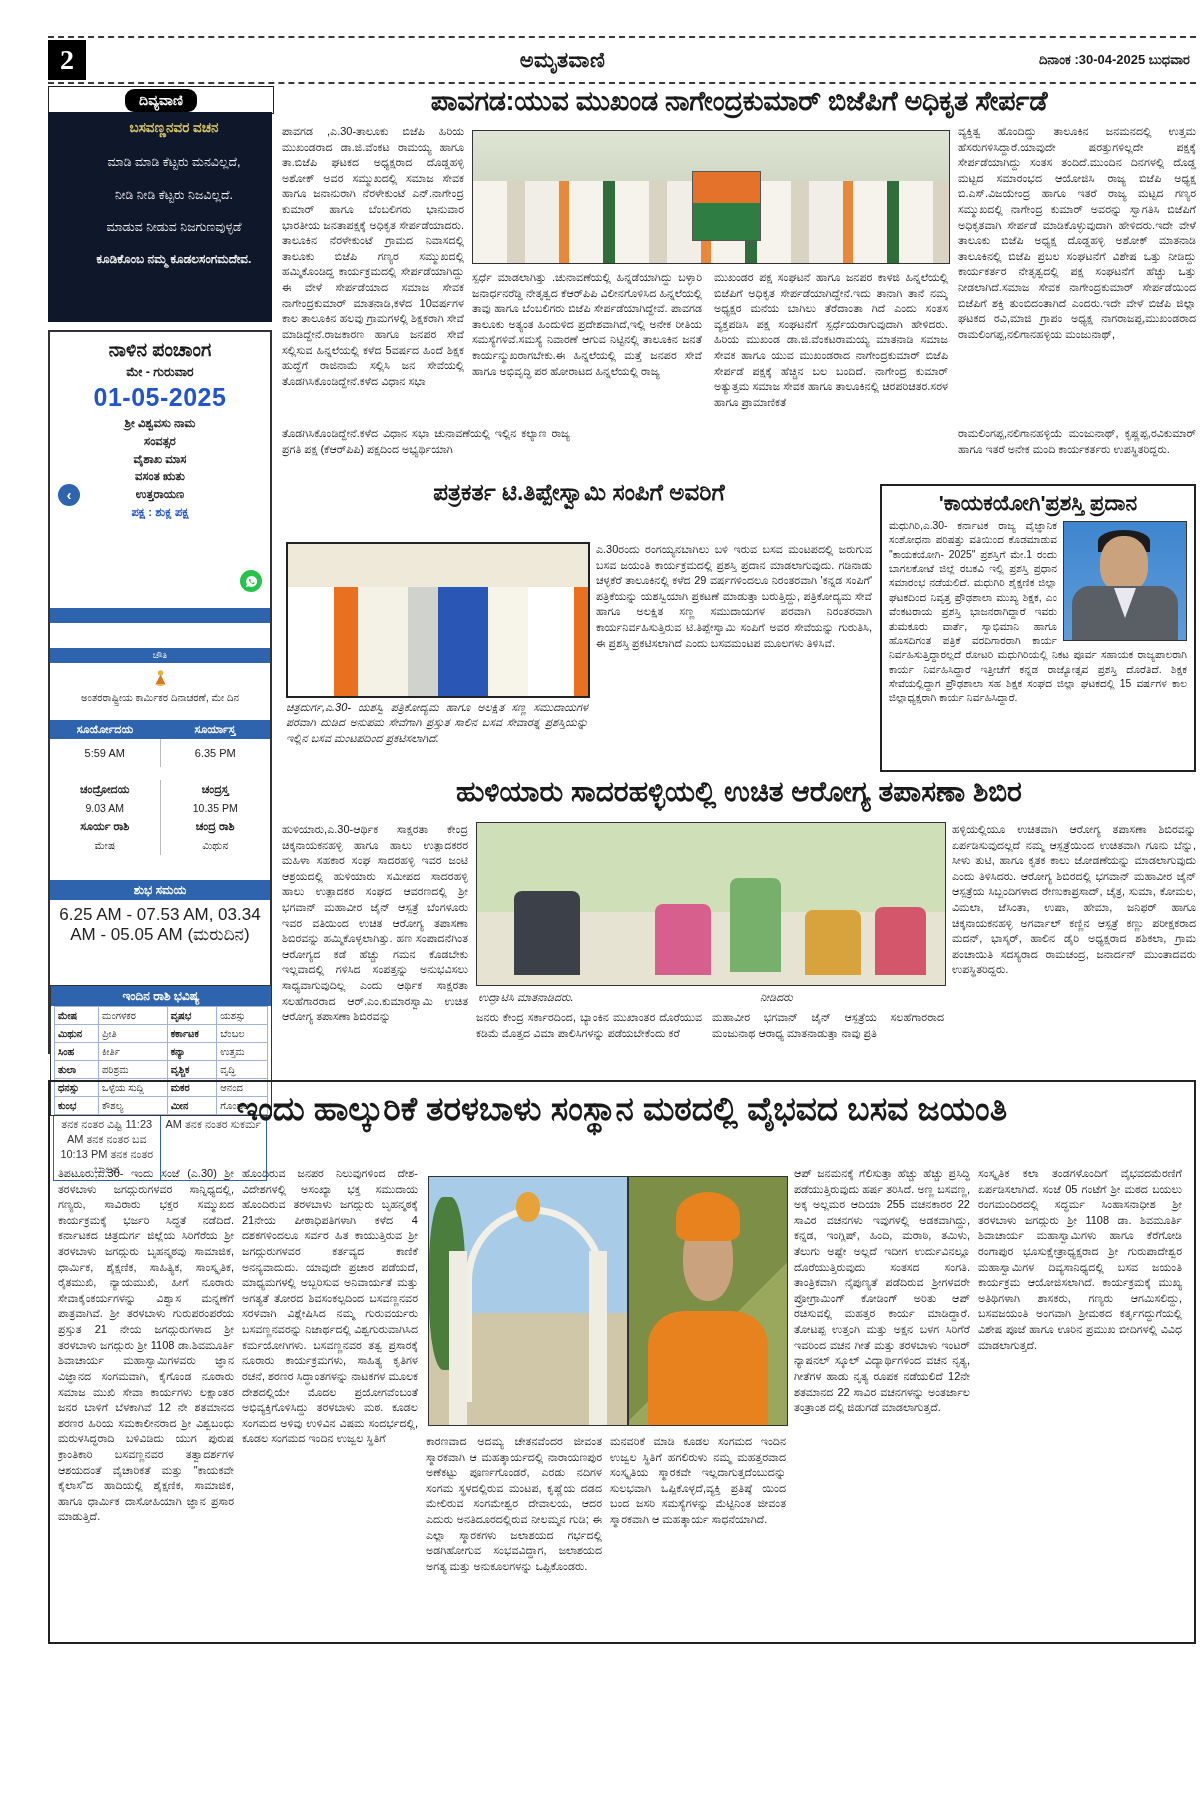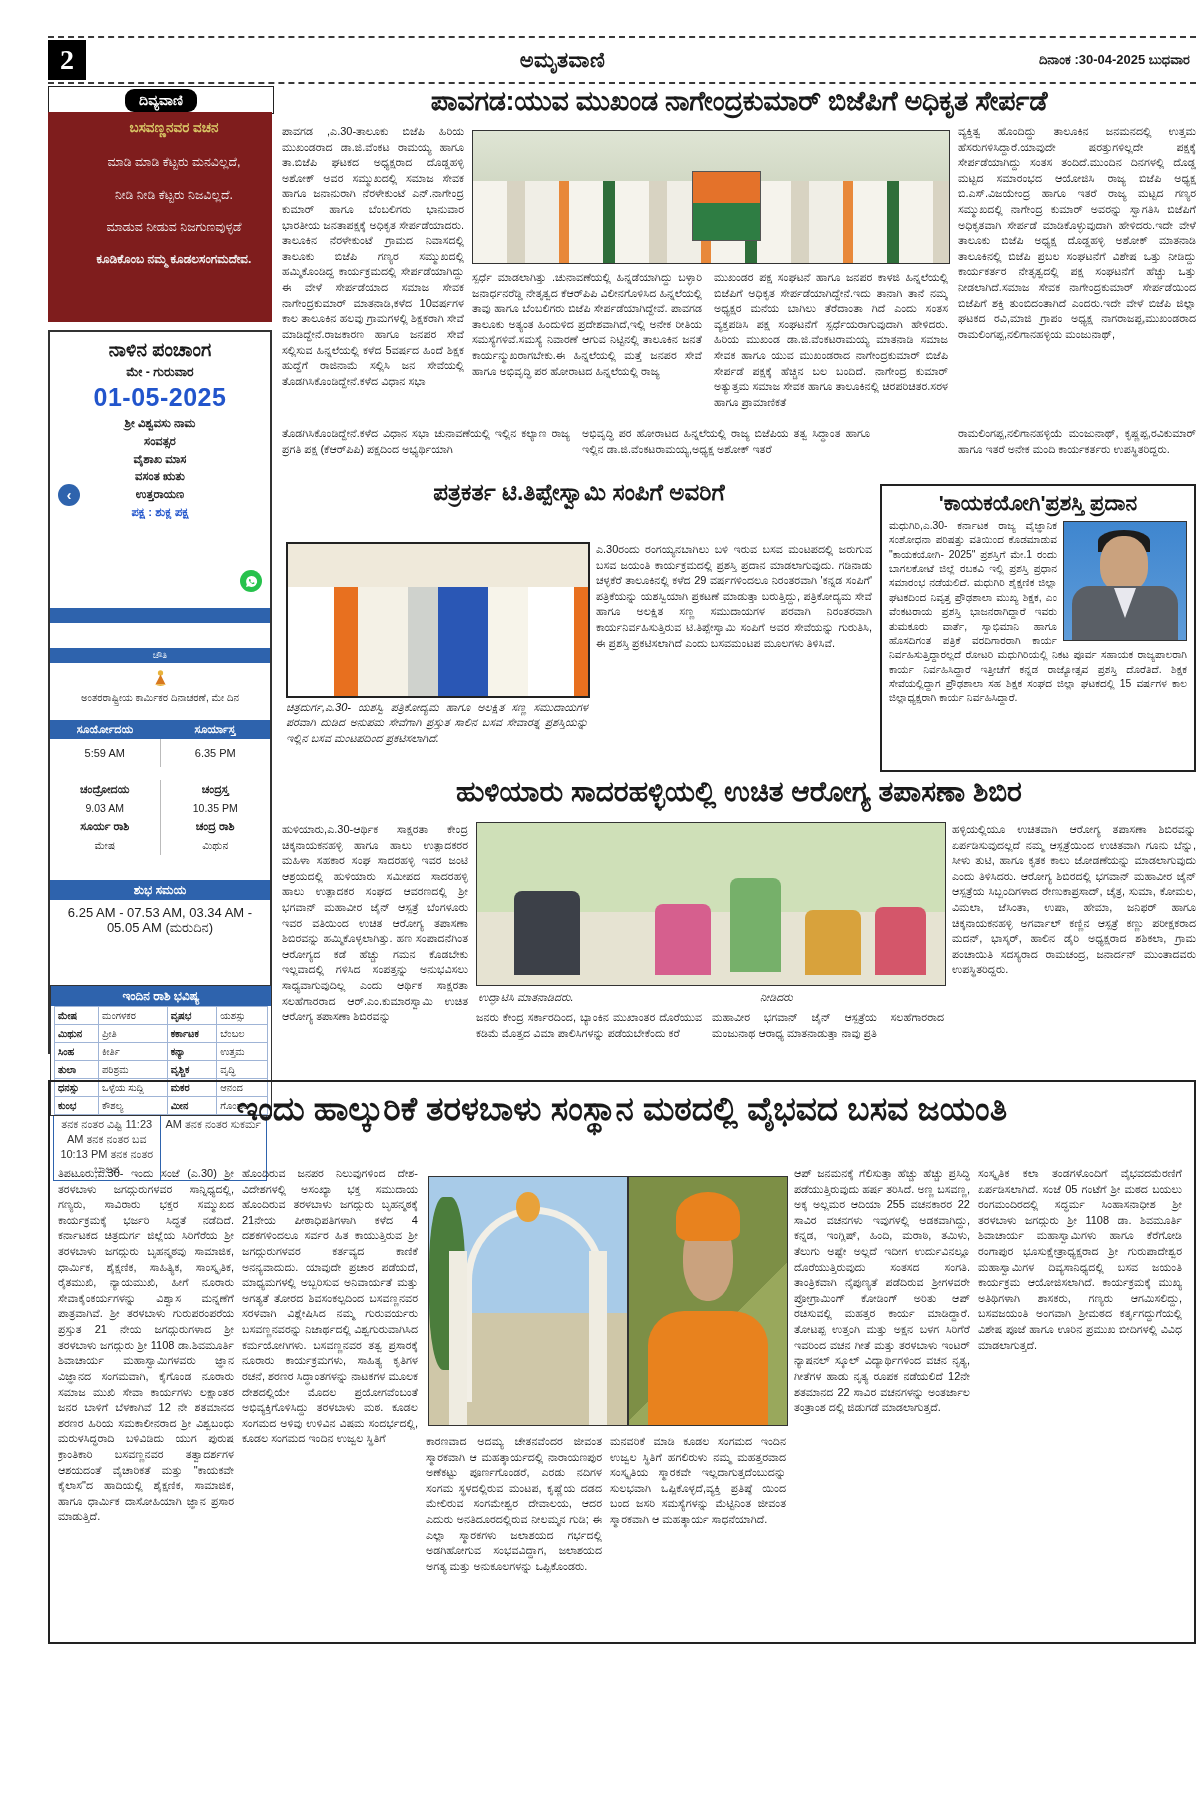--- a/index.html
+++ b/index.html
@@ -11,21 +11,21 @@
        border-top:2px dashed #3a3a3a;border-bottom:2px dashed #3a3a3a;
        display:flex;align-items:center;}
   .pagenum{width:38px;height:40px;background:#000;color:#fff;font-weight:800;font-size:28px;
            display:flex;align-items:center;justify-content:center;font-family:"Liberation Serif",serif;}
   .masthead{flex:1;text-align:center;font-size:21px;font-weight:800;letter-spacing:.5px;}
   .dateline{font-size:13px;font-weight:700;padding-right:6px;white-space:nowrap;}
   
   .dv-tab{position:absolute;left:48px;top:86px;width:224px;height:26px;background:#fff;border:1px solid #222;
           display:flex;justify-content:center;align-items:center;}
   .dv-tab span{background:#000;color:#fff;font-size:14px;font-weight:700;padding:3px 14px;border-radius:9px;}
-  .dv-box{position:absolute;left:48px;top:112px;width:224px;height:210px;background:#7f1d1d;color:#f2f2f2;
+  .dv-box{position:absolute;left:48px;top:112px;width:224px;height:210px;background:#0f172a;color:#f2f2f2;
           text-align:center;padding-top:8px;box-sizing:border-box;padding-left:28px;}
   .dv-title{color:#d9c766;font-size:13.5px;font-weight:700;margin-bottom:10px;}
   .dv-line{font-size:12.5px;line-height:2.6;}
   .dv-last{font-size:12px;font-weight:700;}
   .pan{position:absolute;left:48px;top:330px;width:224px;height:724px;border:2px solid #333;
        box-sizing:border-box;background:#fff;text-align:center;}
   .pan-title{font-size:19px;font-weight:800;margin-top:7px;}
   .pan-day{font-size:12.5px;font-weight:700;margin-top:4px;}
   .pan-date{font-size:25px;font-weight:800;color:#2255cc;margin-top:3px;letter-spacing:.5px;}
   .pan-lines{font-size:11.5px;font-weight:700;line-height:1.55;margin-top:3px;color:#222;}
@@ -177,21 +177,21 @@
           </tr>
       <tr>
             <td class="pv" style="font-size:10.5px;">ಮೇಷ</td>
           <td class="pv2" style="font-size:10.5px;">ಮಿಥುನ</td>
           </tr>
     </tbody>
       </table>
 
     <div class="shl" style="top:548px;">
       <div class="rtitle">ಶುಭ ಸಮಯ</div>
-      <div style="font-size:13px;padding:5px 6px;color:#222;">6.25 AM - 07.53 AM, 03.34 AM - 05.05 AM (ಮರುದಿನ)</div>
+      <div style="font-size:17px;padding:5px 6px;color:#222;">6.25 AM - 07.53 AM, 03.34 AM - 05.05 AM (ಮರುದಿನ)</div>
     </div>
 
 
     <table class="ptab cell-box" style="top:700px;left:3px;width:214px;border-collapse:collapse;">
       <tbody>
           <tr>
         <td class="tiny" style="border:1px solid #2e63ad;vertical-align:top;width:50%;">
           <b>ತಿಥಿ</b><br>
           <span>ಇವತ್ತು ಚೌತಿ 11:23 AM ತನಕ ನಂತರ ಪಂಚಮಿ</span>
         </td>
@@ -264,21 +264,20 @@
     <div class="bodytxt abs" style="left:0;top:0;width:182px;height:352px;">ಪಾವಗಡ ,ಎ.30-ತಾಲೂಕು ಬಿಜೆಪಿ ಹಿರಿಯ ಮುಖಂಡರಾದ ಡಾ.ಜಿ.ವೆಂಕಟ ರಾಮಯ್ಯ ಹಾಗೂ ತಾ.ಬಿಜೆಪಿ ಘಟಕದ ಅಧ್ಯಕ್ಷರಾದ ದೊಡ್ಡಹಳ್ಳಿ ಅಶೋಕ್ ಅವರ ಸಮ್ಮುಖದಲ್ಲಿ ಸಮಾಜ ಸೇವಕ ಹಾಗೂ ಜನಾನುರಾಗಿ ನೆರಳೇಕುಂಟೆ ಎನ್.ನಾಗೇಂದ್ರ ಕುಮಾರ್ ಹಾಗೂ ಬೆಂಬಲಿಗರು ಭಾನುವಾರ ಭಾರತೀಯ ಜನತಾಪಕ್ಷಕ್ಕೆ ಅಧಿಕೃತ ಸೇರ್ಪಡೆಯಾದರು. ತಾಲೂಕಿನ ನೆರಳೇಕುಂಟೆ ಗ್ರಾಮದ ನಿವಾಸದಲ್ಲಿ ತಾಲೂಕು ಬಿಜೆಪಿ ಗಣ್ಯರ ಸಮ್ಮುಖದಲ್ಲಿ ಹಮ್ಮಿಕೊಂಡಿದ್ದ ಕಾರ್ಯಕ್ರಮದಲ್ಲಿ ಸೇರ್ಪಡೆಯಾಗಿದ್ದು ಈ ವೇಳೆ ಸೇರ್ಪಡೆಯಾದ ಸಮಾಜ ಸೇವಕ ನಾಗೇಂದ್ರಕುಮಾರ್ ಮಾತನಾಡಿ,ಕಳೆದ 10ವರ್ಷಗಳ ಕಾಲ ತಾಲೂಕಿನ ಹಲವು ಗ್ರಾಮಗಳಲ್ಲಿ ಶಿಕ್ಷಕರಾಗಿ ಸೇವೆ ಮಾಡಿದ್ದೇನೆ.ರಾಜಕಾರಣ ಹಾಗೂ ಜನಪರ ಸೇವೆ ಸಲ್ಲಿಸುವ ಹಿನ್ನಲೆಯಲ್ಲಿ ಕಳೆದ 5ವರ್ಷದ ಹಿಂದೆ ಶಿಕ್ಷಕ ಹುದ್ದೆಗೆ ರಾಜಿನಾಮೆ ಸಲ್ಲಿಸಿ ಜನ ಸೇವೆಯಲ್ಲಿ ತೊಡಗಿಸಿಕೊಂಡಿದ್ದೇನೆ.ಕಳೆದ ವಿಧಾನ ಸಭಾ</div>
     <div class="photo sc1" style="left:190px;top:6px;width:476px;height:132px;">
       <div class="band"></div>
       <div class="flag"></div>
     </div>
     <div class="bodytxt abs" style="left:190px;top:146px;width:230px;height:206px;">ಸ್ಪರ್ಧೆ ಮಾಡಲಾಗಿತ್ತು .ಚುನಾವಣೆಯಲ್ಲಿ ಹಿನ್ನಡೆಯಾಗಿದ್ದು ಬಳ್ಳಾರಿ ಜನಾರ್ಧನರೆಡ್ಡಿ ನೇತೃತ್ವದ ಕೆಆರ್‌ಪಿಪಿ ವಿಲೀನಗೊಳಿಸಿದ ಹಿನ್ನಲೆಯಲ್ಲಿ ತಾವು ಹಾಗೂ ಬೆಂಬಲಿಗರು ಬಿಜೆಪಿ ಸೇರ್ಪಡೆಯಾಗಿದ್ದೇವೆ. ಪಾವಗಡ ತಾಲೂಕು ಅತ್ಯಂತ ಹಿಂದುಳಿದ ಪ್ರದೇಶವಾಗಿದೆ,ಇಲ್ಲಿ ಅನೇಕ ರೀತಿಯ ಸಮಸ್ಯೆಗಳಿವೆ.ಸಮಸ್ಯೆ ನಿವಾರಣೆ ಆಗುವ ನಿಟ್ಟಿನಲ್ಲಿ ತಾಲೂಕಿನ ಜನತೆ ಕಾರ್ಯನ್ಮುಖರಾಗಬೇಕು.ಈ ಹಿನ್ನಲೆಯಲ್ಲಿ ಮತ್ತೆ ಜನಪರ ಸೇವೆ ಹಾಗೂ ಅಭಿವೃದ್ಧಿ ಪರ ಹೋರಾಟದ ಹಿನ್ನಲೆಯಲ್ಲಿ ರಾಜ್ಯ</div>
     <div class="bodytxt abs" style="left:432px;top:146px;width:234px;height:206px;">ಮುಖಂಡರ ಪಕ್ಷ ಸಂಘಟನೆ ಹಾಗೂ ಜನಪರ ಕಾಳಜಿ ಹಿನ್ನಲೆಯಲ್ಲಿ ಬಿಜೆಪಿಗೆ ಅಧಿಕೃತ ಸೇರ್ಪಡೆಯಾಗಿದ್ದೇನೆ.ಇದು ತಾನಾಗಿ ತಾನೆ ನಮ್ಮ ಅಧ್ಯಕ್ಷರ ಮನೆಯ ಬಾಗಿಲು ತೆರೆದಾಂತಾ ಗಿದೆ ಎಂದು ಸಂತಸ ವ್ಯಕ್ತಪಡಿಸಿ ಪಕ್ಷ ಸಂಘಟನೆಗೆ ಸ್ಪರ್ಧೆಯರಾಗುವುದಾಗಿ ಹೇಳಿದರು. ಹಿರಿಯ ಮುಖಂಡ ಡಾ.ಜಿ.ವೆಂಕಟರಾಮಯ್ಯ ಮಾತನಾಡಿ ಸಮಾಜ ಸೇವಕ ಹಾಗೂ ಯುವ ಮುಖಂಡರಾದ ನಾಗೇಂದ್ರಕುಮಾರ್ ಬಿಜೆಪಿ ಸೇರ್ಪಡೆ ಪಕ್ಷಕ್ಕೆ ಹೆಚ್ಚಿನ ಬಲ ಬಂದಿದೆ. ನಾಗೇಂದ್ರ ಕುಮಾರ್ ಅತ್ಯುತ್ತಮ ಸಮಾಜ ಸೇವಕ ಹಾಗೂ ತಾಲೂಕಿನಲ್ಲಿ ಚಿರಪರಿಚಿತರ.ಸರಳ ಹಾಗೂ ಪ್ರಾಮಾಣಿಕತೆ</div>
     <div class="bodytxt abs" style="left:676px;top:0;width:238px;height:352px;">ವ್ಯಕ್ತಿತ್ವ ಹೊಂದಿದ್ದು ತಾಲೂಕಿನ ಜನಮನದಲ್ಲಿ ಉತ್ತಮ ಹೆಸರುಗಳಿಸಿದ್ದಾರೆ.ಯಾವುದೇ ಷರತ್ತುಗಳಿಲ್ಲದೇ ಪಕ್ಷಕ್ಕೆ ಸೇರ್ಪಡೆಯಾಗಿದ್ದು ಸಂತಸ ತಂದಿದೆ.ಮುಂದಿನ ದಿನಗಳಲ್ಲಿ ದೊಡ್ಡ ಮಟ್ಟದ ಸಮಾರಂಭದ ಆಯೋಜಿಸಿ ರಾಜ್ಯ ಬಿಜೆಪಿ ಅಧ್ಯಕ್ಷ ಬಿ.ಎಸ್.ವಿಜಯೇಂದ್ರ ಹಾಗೂ ಇತರೆ ರಾಜ್ಯ ಮಟ್ಟದ ಗಣ್ಯರ ಸಮ್ಮುಖದಲ್ಲಿ ನಾಗೇಂದ್ರ ಕುಮಾರ್ ಅವರನ್ನು ಸ್ವಾಗತಿಸಿ ಬಿಜೆಪಿಗೆ ಅಧಿಕೃತವಾಗಿ ಸೇರ್ಪಡೆ ಮಾಡಿಕೊಳ್ಳುವುದಾಗಿ ಹೇಳಿದರು.ಇದೇ ವೇಳೆ ತಾಲೂಕು ಬಿಜೆಪಿ ಅಧ್ಯಕ್ಷ ದೊಡ್ಡಹಳ್ಳಿ ಅಶೋಕ್ ಮಾತನಾಡಿ ತಾಲೂಕಿನಲ್ಲಿ ಬಿಜೆಪಿ ಪ್ರಬಲ ಸಂಘಟನೆಗೆ ವಿಶೇಷ ಒತ್ತು ನೀಡಿದ್ದು ಕಾರ್ಯಕರ್ತರ ನೇತೃತ್ವದಲ್ಲಿ ಪಕ್ಷ ಸಂಘಟನೆಗೆ ಹೆಚ್ಚು ಒತ್ತು ನೀಡಲಾಗಿದೆ.ಸಮಾಜ ಸೇವಕ ನಾಗೇಂದ್ರಕುಮಾರ್ ಸೇರ್ಪಡೆಯಿಂದ ಬಿಜೆಪಿಗೆ ಶಕ್ತಿ ತುಂಬಿದಂತಾಗಿದೆ ಎಂದರು.ಇದೇ ವೇಳೆ ಬಿಜೆಪಿ ಜಿಲ್ಲಾ ಘಟಕದ ರವಿ,ಮಾಜಿ ಗ್ರಾಪಂ ಅಧ್ಯಕ್ಷ ನಾಗರಾಜಪ್ಪ,ಮುಖಂಡರಾದ ರಾಮಲಿಂಗಪ್ಪ,ನಲಿಗಾನಹಳ್ಳಿಯ ಮಂಜುನಾಥ್,</div>
   </div>
   <div class="bodytxt abs" style="left:282px;top:426px;width:288px;height:50px;">ತೊಡಗಿಸಿಕೊಂಡಿದ್ದೇನೆ.ಕಳೆದ ವಿಧಾನ ಸಭಾ ಚುನಾವಣೆಯಲ್ಲಿ ಇಲ್ಲಿನ ಕಲ್ಯಾಣ ರಾಜ್ಯ ಪ್ರಗತಿ ಪಕ್ಷ (ಕೆಆರ್‌ಪಿಪಿ) ಪಕ್ಷದಿಂದ ಅಭ್ಯರ್ಥಿಯಾಗಿ</div>
-  <div class="bodytxt abs" style="left:582px;top:426px;width:288px;height:50px;">ಅಭಿವೃದ್ಧಿ ಪರ ಹೋರಾಟದ ಹಿನ್ನಲೆಯಲ್ಲಿ ರಾಜ್ಯ ಬಿಜೆಪಿಯ ತತ್ವ ಸಿದ್ಧಾಂತ ಹಾಗೂ ಇಲ್ಲಿನ ಡಾ.ಜಿ.ವೆಂಕಟರಾಮಯ್ಯ,ಅಧ್ಯಕ್ಷ ಅಶೋಕ್ ಇತರೆ</div>
   <div class="bodytxt abs" style="left:958px;top:426px;width:238px;height:52px;">ರಾಮಲಿಂಗಪ್ಪ,ನಲಿಗಾನಹಳ್ಳಿಯೆ ಮಂಜುನಾಥ್, ಕೃಷ್ಣಪ್ಪ,ರವಿಕುಮಾರ್ ಹಾಗೂ ಇತರೆ ಅನೇಕ ಮಂದಿ ಕಾರ್ಯಕರ್ತರು ಉಪಸ್ಥಿತರಿದ್ದರು.</div>
 
   <div class="h2a">
     <div>ಪತ್ರಕರ್ತ ಟಿ.ತಿಪ್ಪೇಸ್ವಾಮಿ ಸಂಪಿಗೆ ಅವರಿಗೆ</div>
   </div>
   <div class="photo sc2" style="left:286px;top:542px;width:300px;height:152px;border:2px solid #222;">
     <div class="band"></div>
   </div>
   <div class="bodytxt abs" style="left:596px;top:542px;width:276px;height:152px;">ಎ.30ರಂದು ರಂಗಯ್ಯನಬಾಗಿಲು ಬಳಿ ಇರುವ ಬಸವ ಮಂಟಪದಲ್ಲಿ ಜರುಗುವ ಬಸವ ಜಯಂತಿ ಕಾರ್ಯಕ್ರಮದಲ್ಲಿ ಪ್ರಶಸ್ತಿ ಪ್ರದಾನ ಮಾಡಲಾಗುವುದು. ಗಡಿನಾಡು ಚಳ್ಳಕೆರೆ ತಾಲೂಕಿನಲ್ಲಿ ಕಳೆದ 29 ವರ್ಷಗಳಿಂದಲೂ ನಿರಂತರವಾಗಿ 'ಕನ್ನಡ ಸಂಪಿಗೆ' ಪತ್ರಿಕೆಯನ್ನು ಯಶಸ್ವಿಯಾಗಿ ಪ್ರಕಟಣೆ ಮಾಡುತ್ತಾ ಬರುತ್ತಿದ್ದು, ಪತ್ರಿಕೋದ್ಯಮ ಸೇವೆ ಹಾಗೂ ಅಲಕ್ಷಿತ ಸಣ್ಣ ಸಮುದಾಯಗಳ ಪರವಾಗಿ ನಿರಂತರವಾಗಿ ಕಾರ್ಯನಿರ್ವಹಿಸುತ್ತಿರುವ ಟಿ.ತಿಪ್ಪೇಸ್ವಾಮಿ ಸಂಪಿಗೆ ಅವರ ಸೇವೆಯನ್ನು ಗುರುತಿಸಿ, ಈ ಪ್ರಶಸ್ತಿ ಪ್ರಕಟಿಸಲಾಗಿದೆ ಎಂದು ಬಸವಮಂಟಪ ಮೂಲಗಳು ತಿಳಿಸಿವೆ.</div>
   <div class="cap abs" style="left:286px;top:700px;width:302px;height:72px;">ಚಿತ್ರದುರ್ಗ,ಎ.30- ಯಶಸ್ವಿ ಪತ್ರಿಕೋದ್ಯಮ ಹಾಗೂ ಅಲಕ್ಷಿತ ಸಣ್ಣ ಸಮುದಾಯಗಳ ಪರವಾಗಿ ದುಡಿದ ಅನುಪಮ ಸೇವೆಗಾಗಿ ಪ್ರಸ್ತುತ ಸಾಲಿನ ಬಸವ ಸೇವಾರತ್ನ ಪ್ರಶಸ್ತಿಯನ್ನು ಇಲ್ಲಿನ ಬಸವ ಮಂಟಪದಿಂದ ಪ್ರಕಟಿಸಲಾಗಿದೆ.</div>

